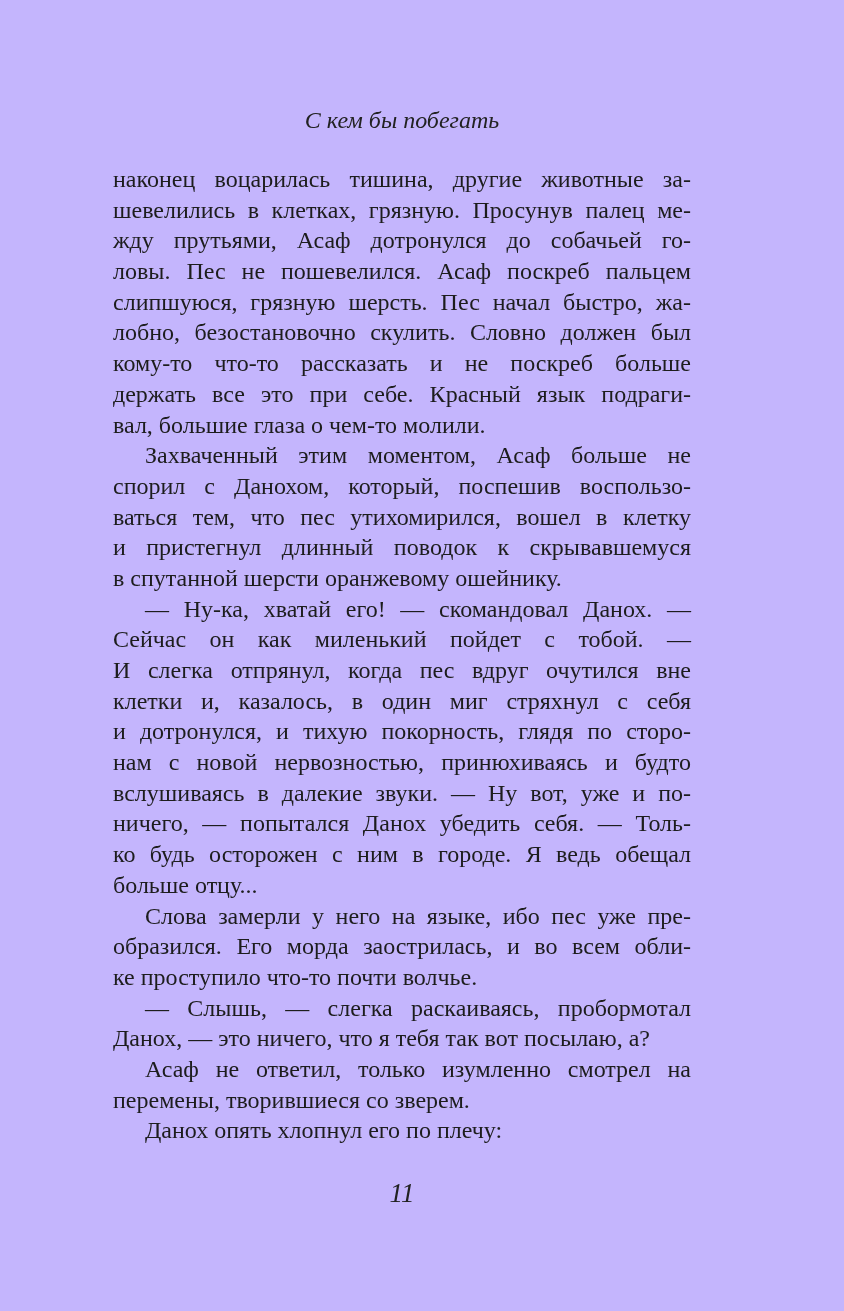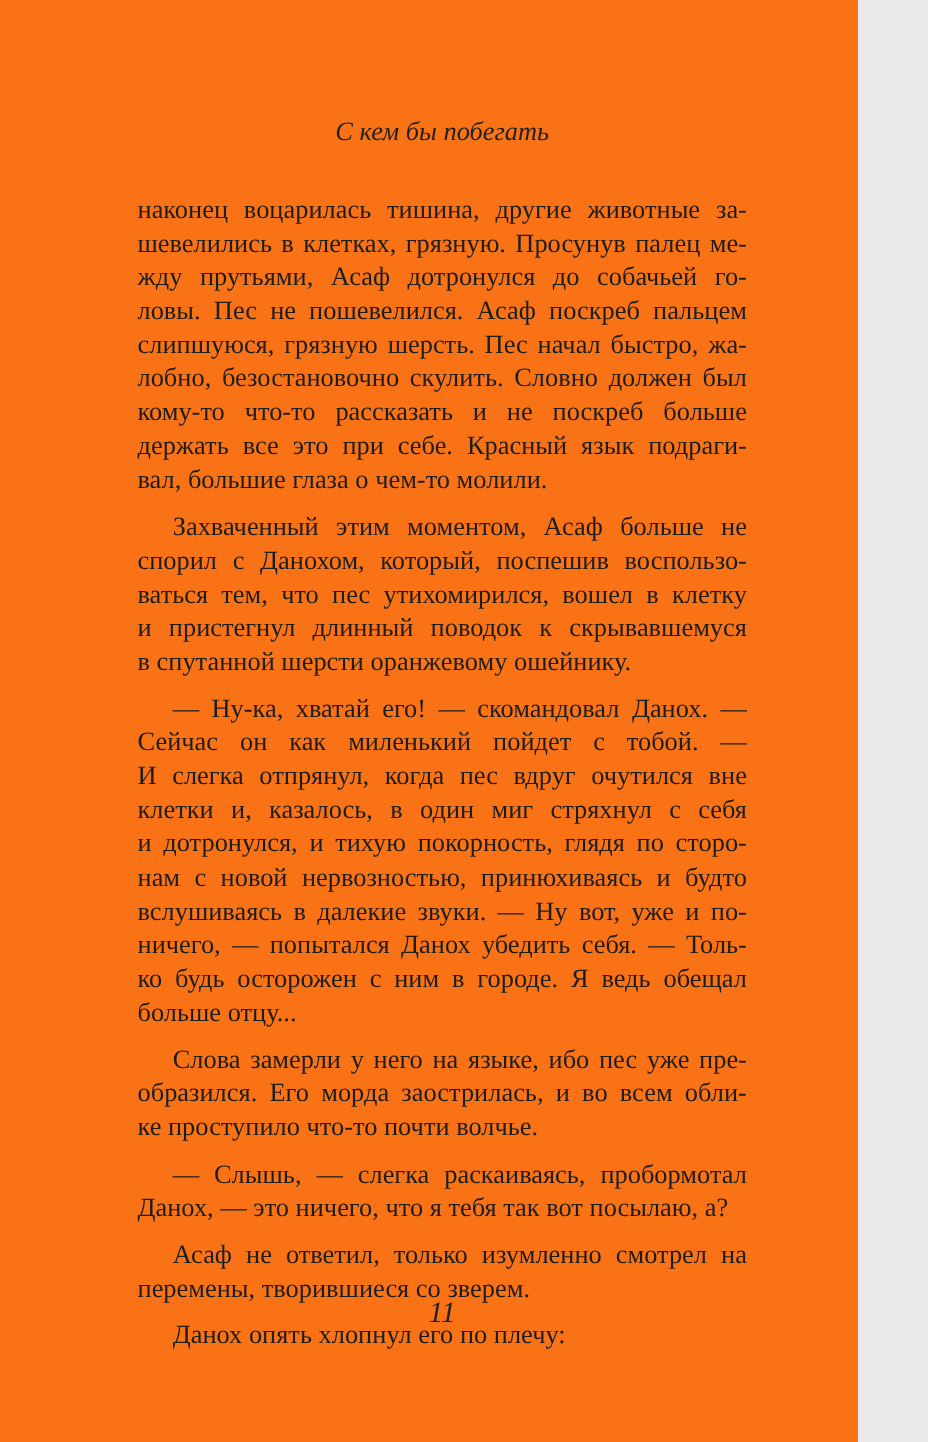--- a/index.html
+++ b/index.html
@@ -2,23 +2,23 @@
 <html><head>
 <meta charset="utf-8">
 <style>
   html, body {
     margin: 0;
     padding: 0;
     background: #e9e9e9;
   }
   .page {
     position: relative;
-    width: 780px;
+    width: 844px;
     height: 1311px;
-    background: #f97316;
+    background: #c4b5fd;
     overflow: hidden;
     font-family: "Liberation Serif", "DejaVu Serif", serif;
     color: #1d1d1d;
   }
   .running-title {
     position: absolute;
     top: 106px;
     left: 113px;
     width: 578px;
     text-align: center;
@@ -28,21 +28,21 @@
     color: #222222;
   }
   .body-text {
     position: absolute;
     top: 164px;
     left: 113px;
     width: 578px;
     font-size: 24px;
   }
   .paragraph {
-    margin: 12px;
+    margin: 0;
     padding: 0;
   }
   .line {
     height: 30.7px;
     line-height: 30.7px;
     text-align: justify;
     text-align-last: justify;
     white-space: normal;
   }
   .line.para-end {

